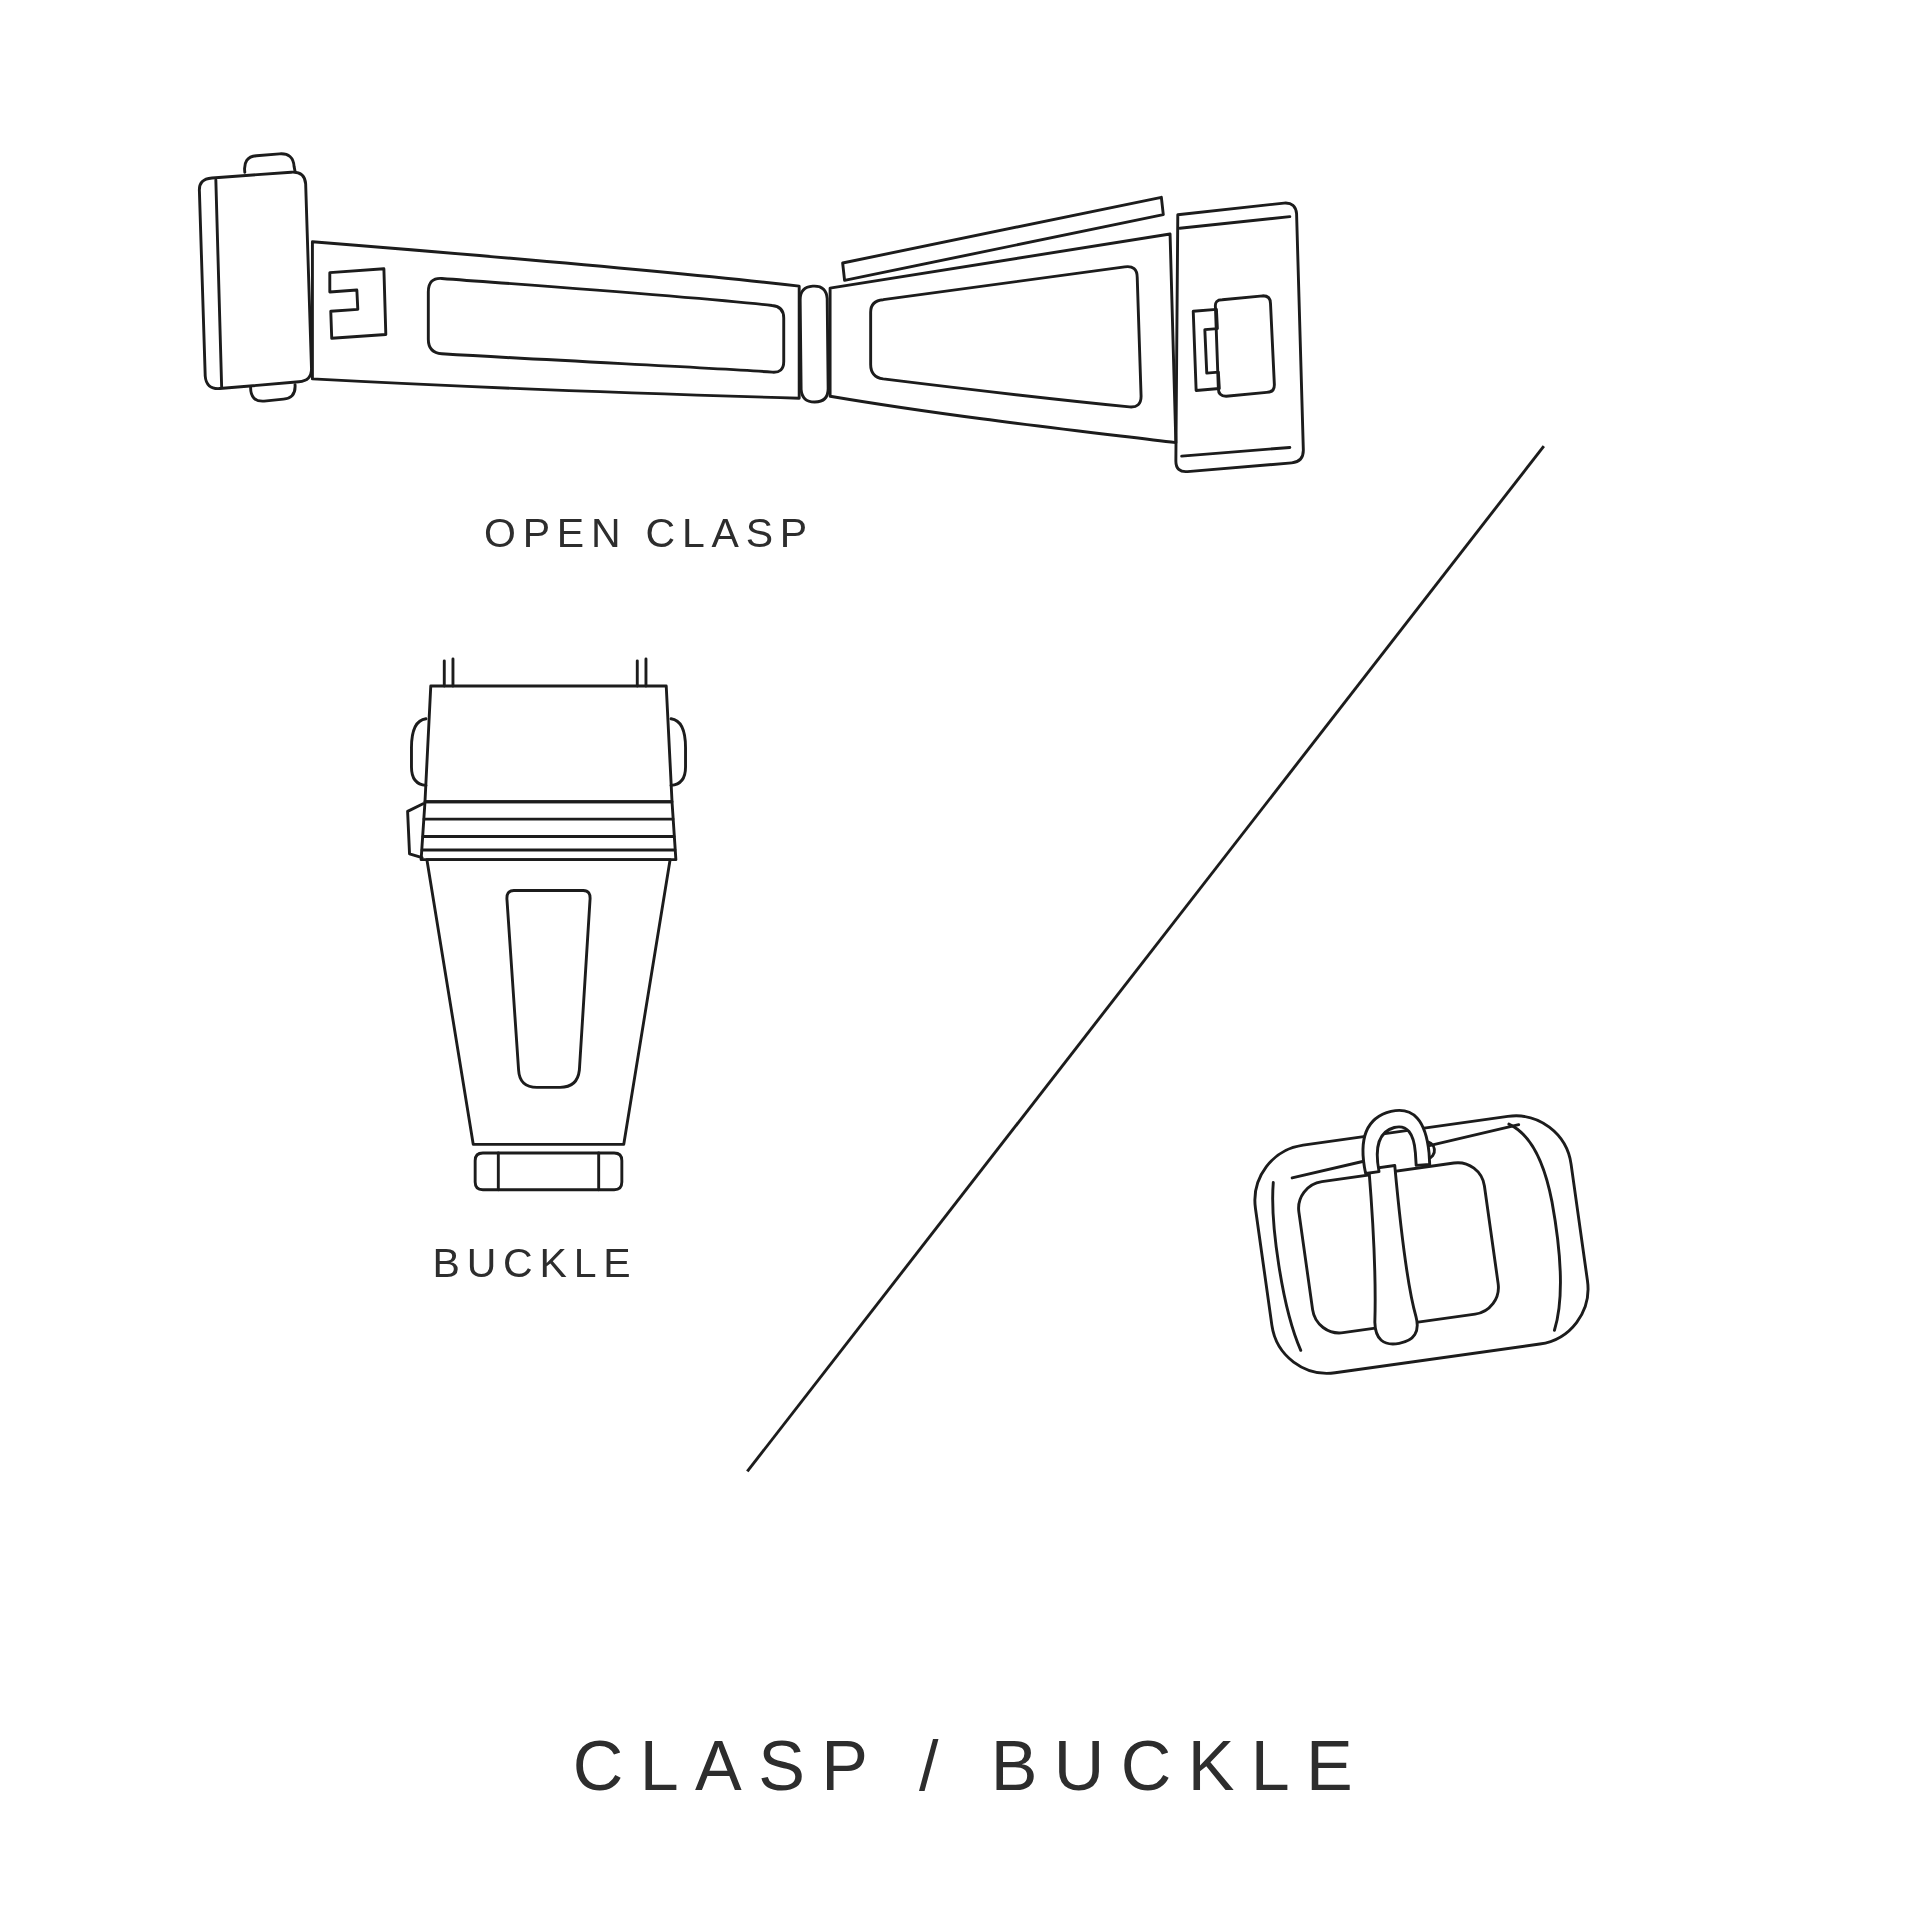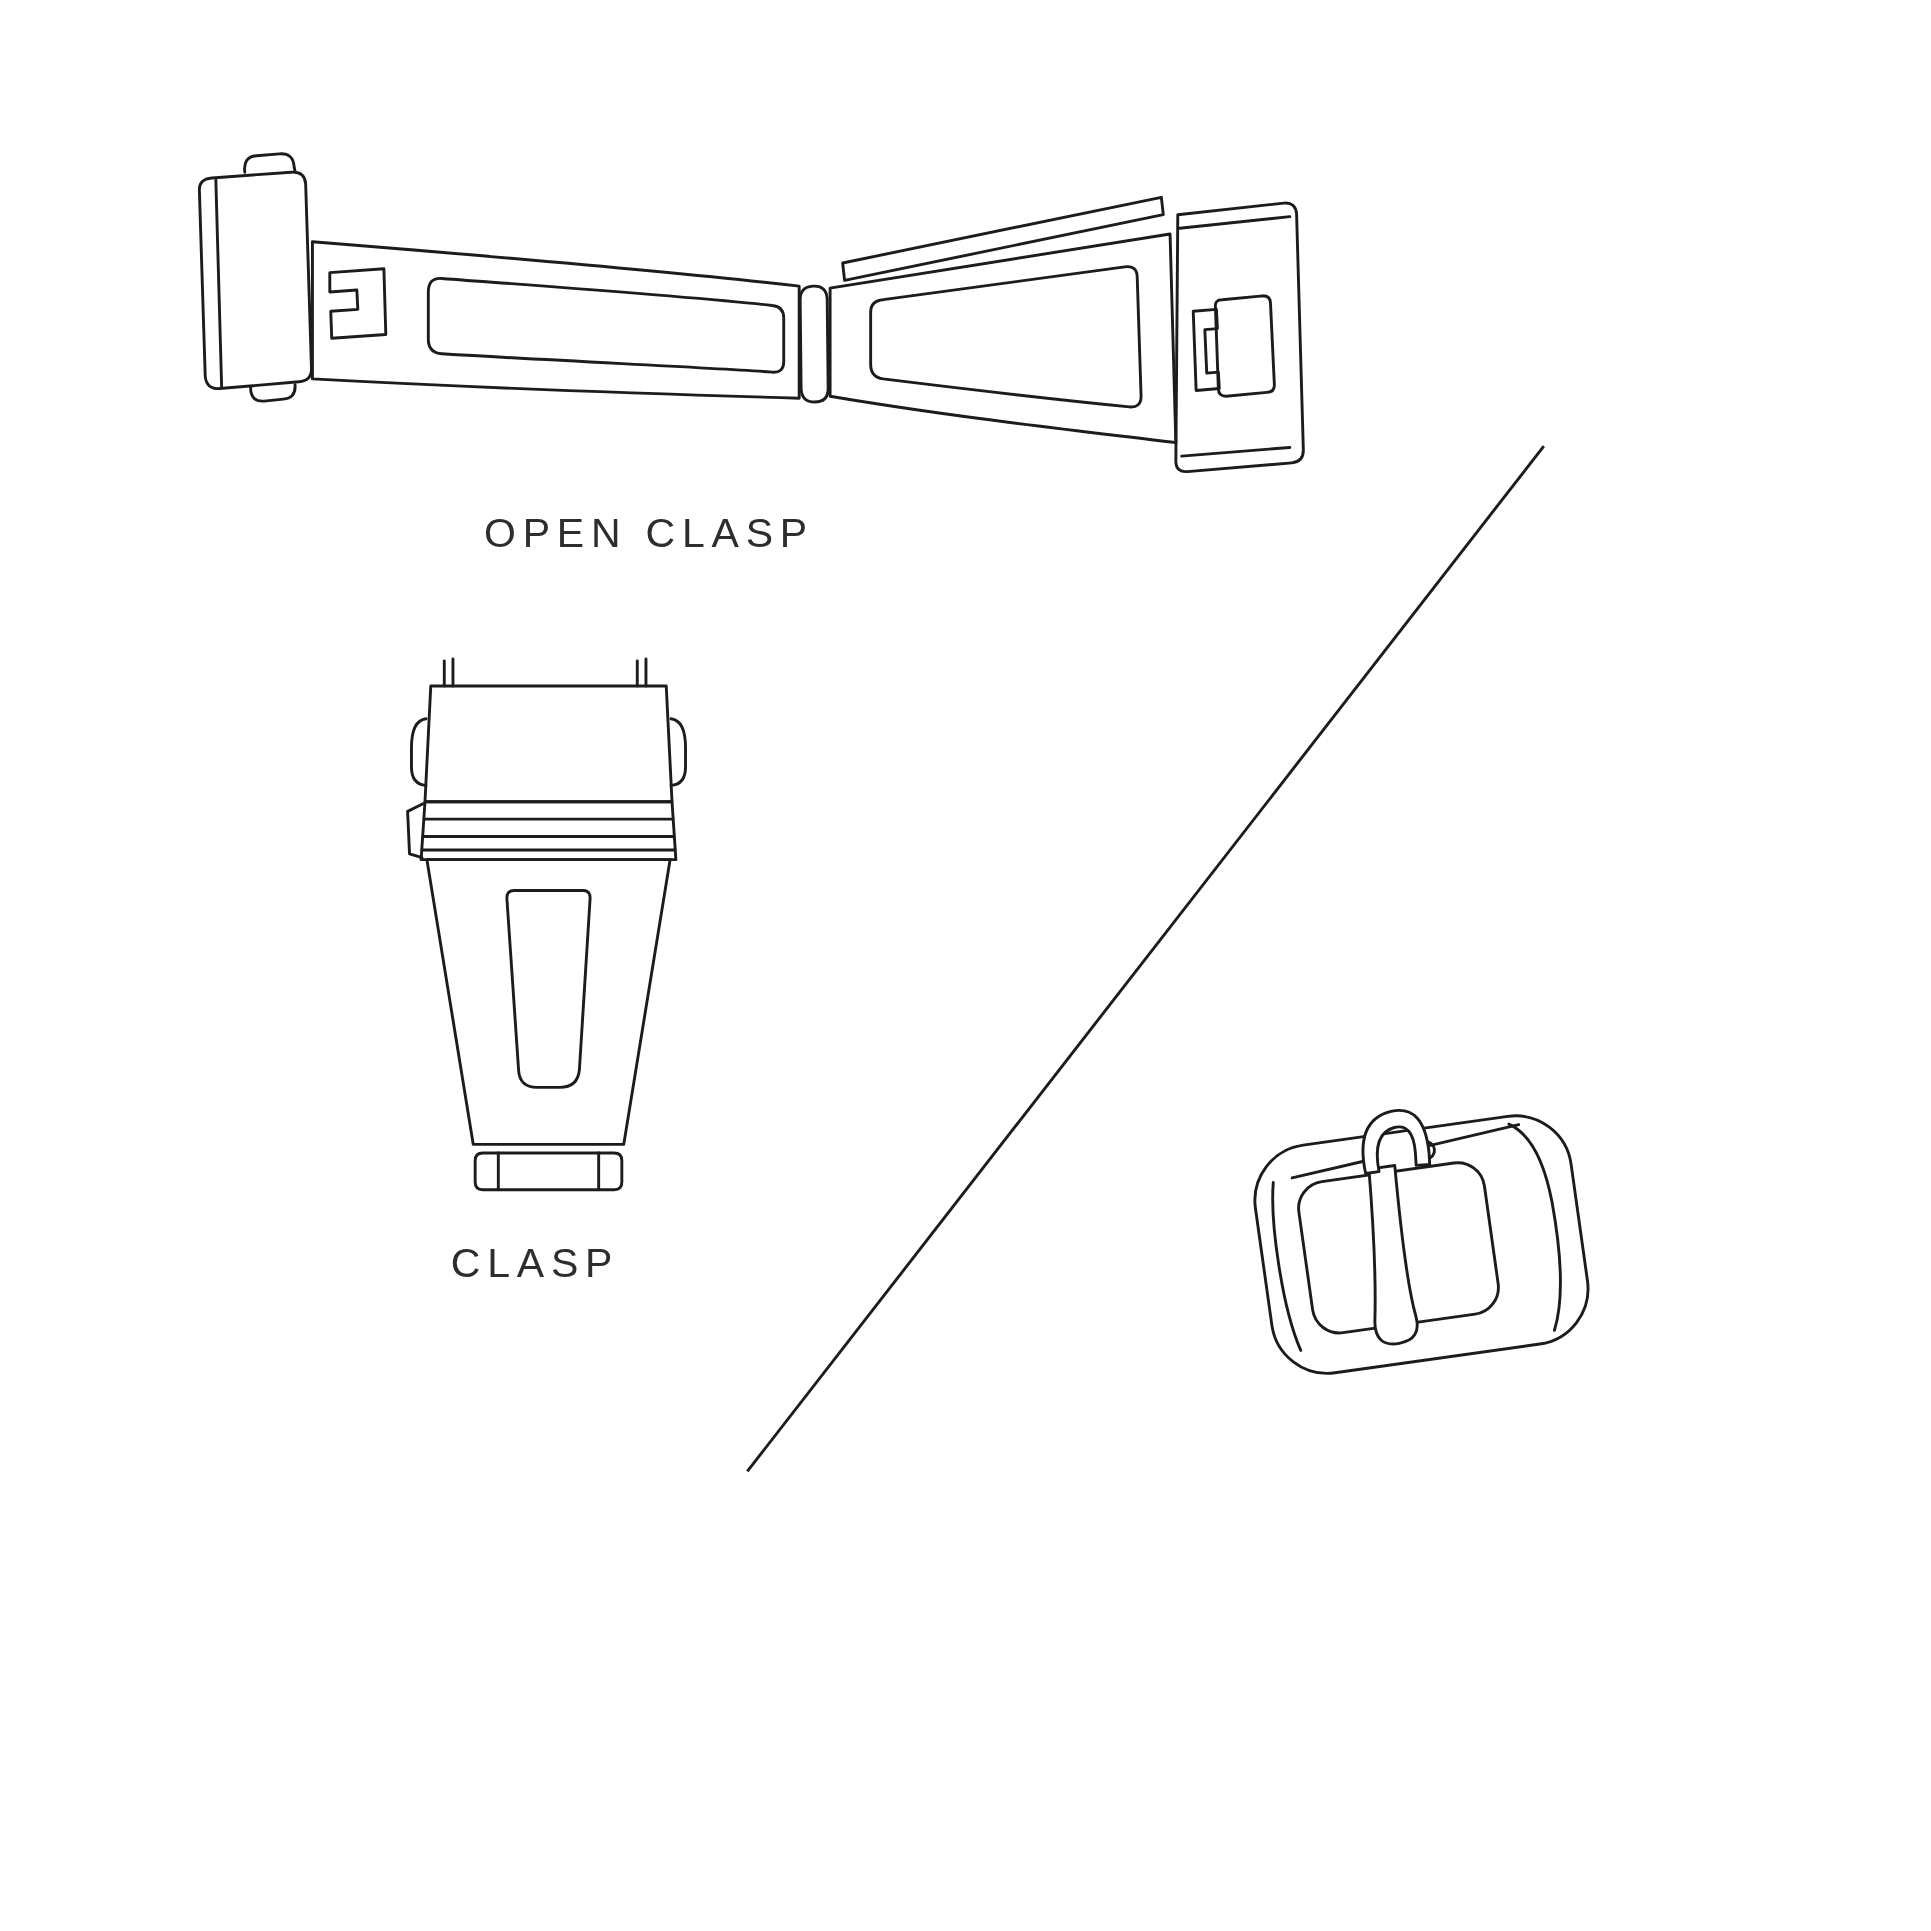--- a/index.html
+++ b/index.html
@@ -104,21 +104,21 @@
       <path d="M 34,210 L 286,210 L 238,505 L 82,505 Z"></path>
 
       <path d="M 124,242 L 196,242 Q 204,242 203,252 L 192,428 Q 190,446 172,446 L 148,446 Q 130,446 129,428 L 117,252 Q 116,242 124,242 Z"></path>
 
       <path d="M 92,514 L 228,514 Q 236,514 236,522 L 236,544 Q 236,552 228,552 L 92,552 Q 84,552 84,544 L 84,522 Q 84,514 92,514 Z"></path>
       <path d="M 108,514 L 108,552"></path>
       <path d="M 212,514 L 212,552"></path>
     </svg>
   </div>
 
-  <div class="caption" style="left:535px;top:1240px;">CLASP</div>
+  <div class="caption" style="left:535px;top:1240px;">BUCKLE</div>
 
   <svg class="separator" viewBox="0 0 2000 2000" width="1931" height="1931">
     <line x1="1599" y1="462" x2="774" y2="1524"></line>
   </svg>
 
   <div class="illus" style="left:1236px;top:1074px;width:377px;height:367px;">
     <svg viewBox="0 0 390 380">
       <g transform="rotate(-8 190 185)">
 
         <rect x="28" y="58" width="330" height="238" rx="58"></rect>
@@ -133,15 +133,16 @@
         <path d="M 212,77 L 310,68"></path>
         <circle cx="211" cy="81" r="9"></circle>
 
         <path class="whitefill" d="M 150,92 C 146,160 140,215 134,250 Q 131,276 156,275 Q 180,274 177,250 C 172,215 174,155 177,92 Z"></path>
 
         <path class="whitefill" d="M 146,96 Q 142,40 181,36 Q 216,33 214,84 L 213,96 L 199,95 L 200,82 Q 202,51 182,53 Q 158,56 160,96 Z"></path>
       </g>
     </svg>
   </div>
 
+  <div class="title" style="left:971px;top:1726px;">CLASP / BUCKLE</div>
 
 </div>
 
 
 </body></html>

